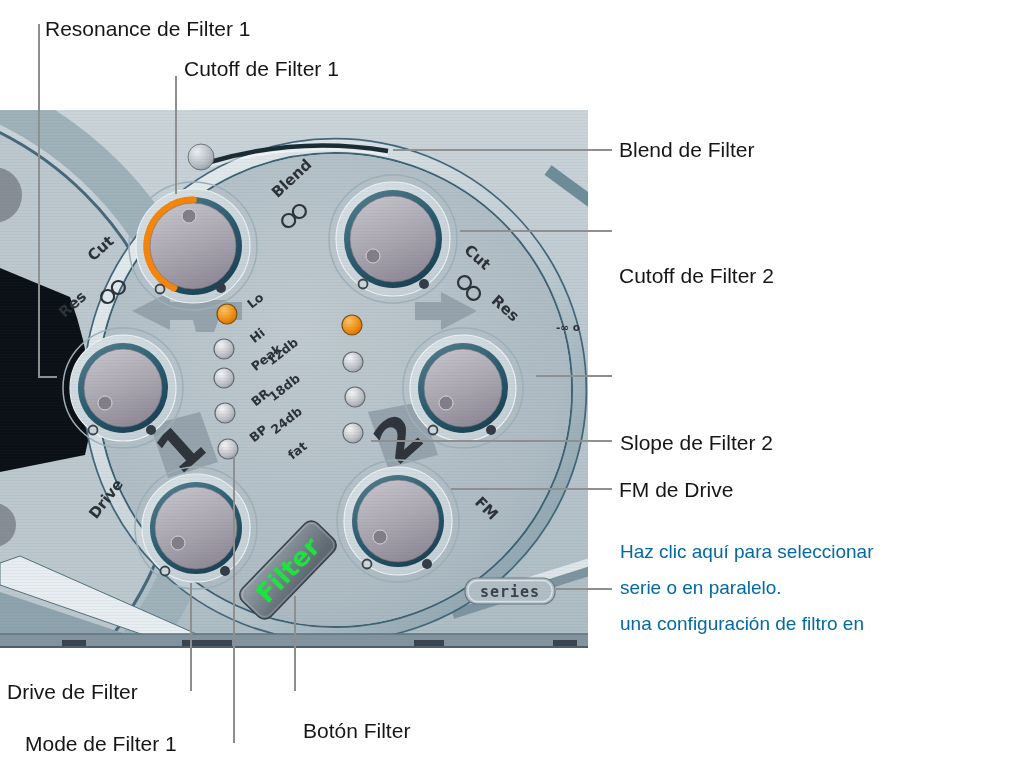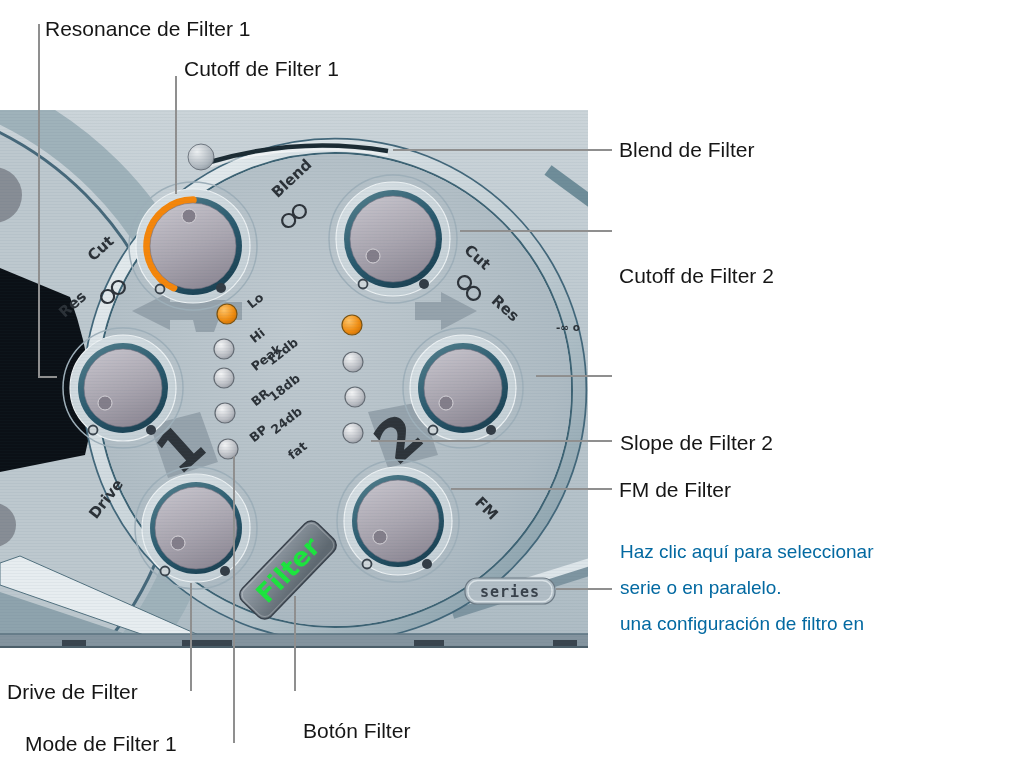--- a/index.html
+++ b/index.html
@@ -256,21 +256,21 @@
   <div class="hline" style="left:556px;top:588px;width:56px;"></div>
   <div class="vline" style="left:190px;top:583px;height:108px;"></div>
   <div class="vline" style="left:294px;top:596px;height:95px;"></div>
   <div class="vline" style="left:233px;top:456px;height:287px;"></div>
 
   <div class="callout" style="left:45px;top:16px;">Resonance de Filter 1</div>
   <div class="callout" style="left:184px;top:56px;">Cutoff de Filter 1</div>
   <div class="callout" style="left:619px;top:137px;">Blend de Filter</div>
   <div class="callout" style="left:619px;top:219px;margin-top:44px;">Cutoff de Filter 2</div>
   <div class="callout" style="left:620px;top:430px;">Slope de Filter 2</div>
-  <div class="callout" style="left:619px;top:477px;">FM de Filter</div>
+  <div class="callout" style="left:619px;top:477px;">FM de Drive</div>
   <div class="note" style="left:620px;top:534px;">
     <div>Haz clic aquí para seleccionar</div>
     <div>serie o en paralelo.</div>
     <div>una configuración de filtro en</div>
   </div>
   <div class="callout" style="left:7px;top:679px;text-align:center;">Drive de Filter</div>
   <div class="callout" style="left:303px;top:718px;text-align:center;">Botón Filter</div>
   <div class="callout" style="left:25px;top:731px;">Mode de Filter 1</div>
 
 </div>

